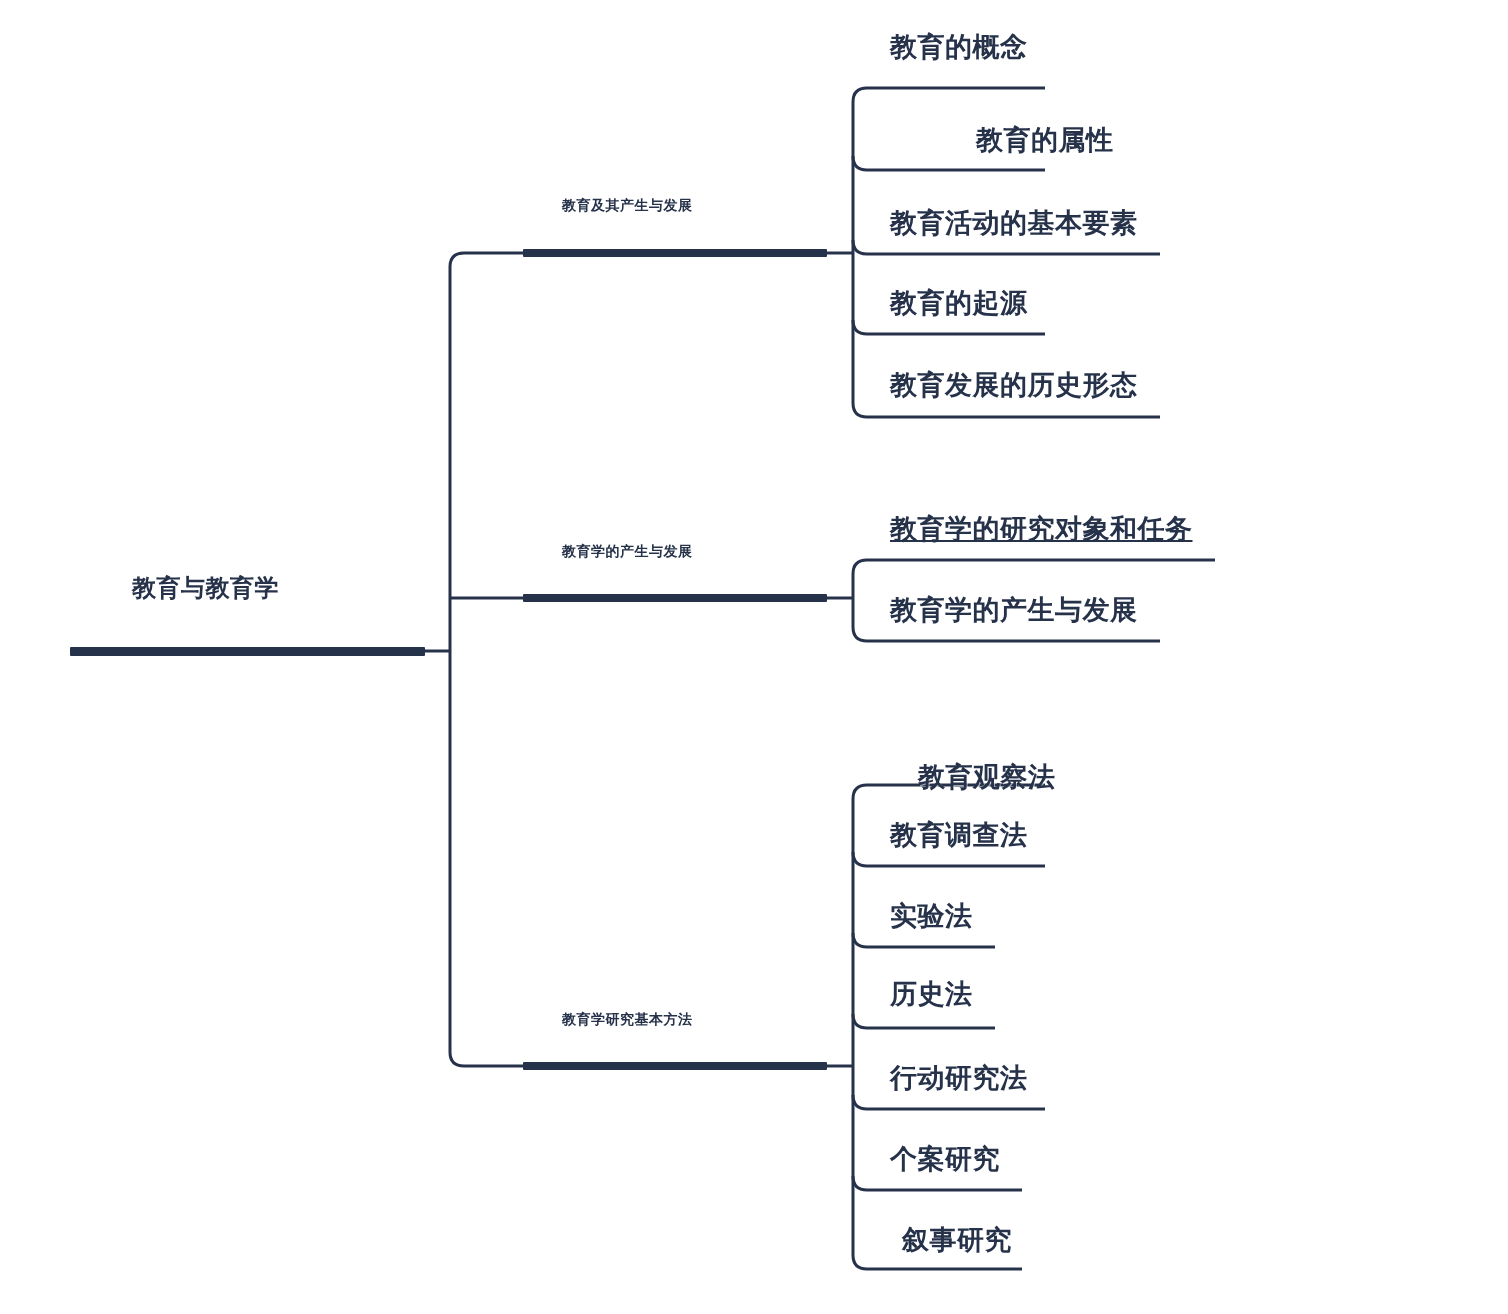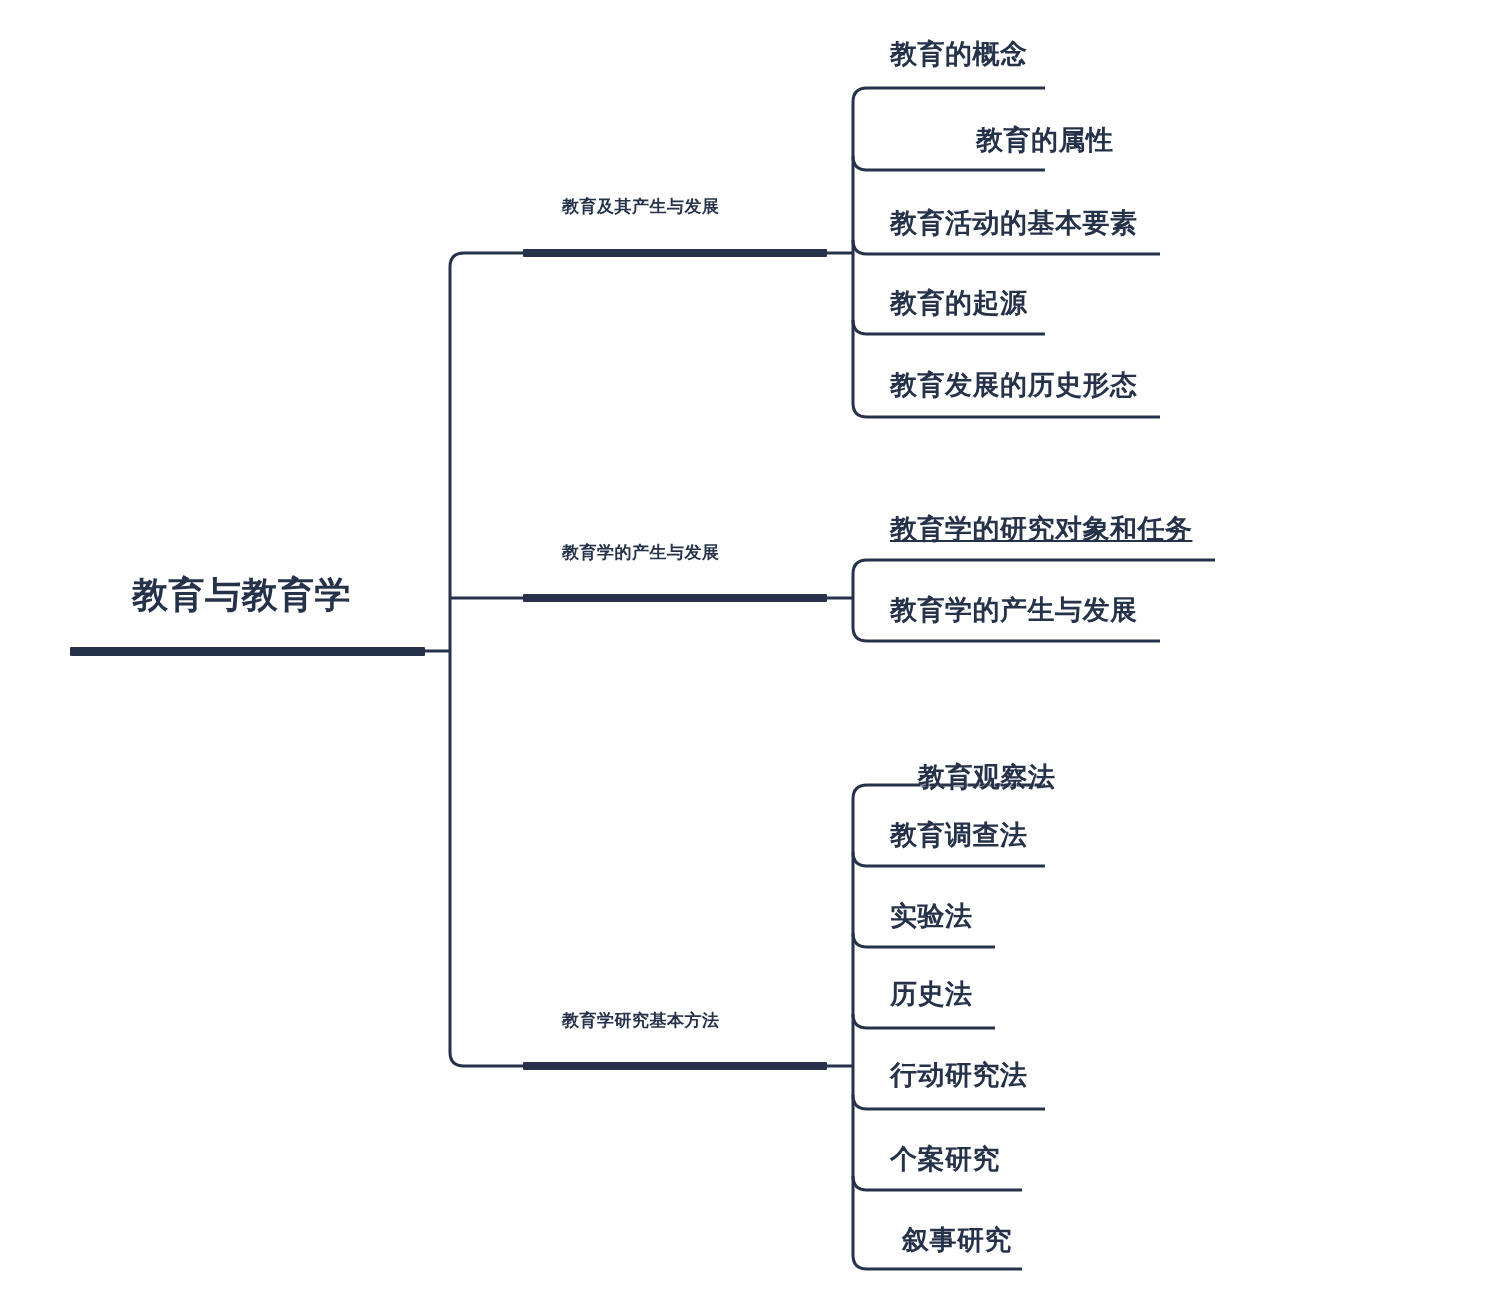--- a/index.html
+++ b/index.html
@@ -27,25 +27,25 @@
   }
   .node-label {
     position: absolute;
     color: #26324a;
     font-weight: bold;
     white-space: nowrap;
     letter-spacing: 0.5px;
     text-shadow: 1px 1px 0 rgba(255,255,255,0.55);
   }
   .root-label {
-    font-size: 36px;
+    font-size: 24px;
     line-height: 1;
   }
   .branch-label {
-    font-size: 17px;
+    font-size: 14px;
     line-height: 1;
   }
   .leaf-label {
     font-size: 27px;
     line-height: 1;
   }
   .bar {
     position: absolute;
     background: #26324a;
   }
@@ -86,33 +86,33 @@
         <path d="M 853 1255 Q 853 1269 867 1269 L 1022 1269"></path>
       </g>
   </svg>
 
   <div class="node-label root-label" id="root-label" style="left: 132px; top: 576px;">教育与教育学</div>
   <div class="bar root-bar" id="root-bar" style="left: 70px; top: 647px; width: 355px;"></div>
 
   <div id="nodes-layer">
       <div class="node-label branch-label" style="left: 562px; top: 198px;">教育及其产生与发展</div>
       <div class="bar branch-bar" style="left: 523px; top: 249px; width: 304px;"></div>
-      <div class="node-label leaf-label" style="left: 890px; top: 40px;">教育的概念</div>
+      <div class="node-label leaf-label" style="left: 890px; top: 33px;">教育的概念</div>
       <div class="node-label leaf-label" style="left: 932px; top: 126px; margin-left: 44px;">教育的属性</div>
       <div class="node-label leaf-label" style="left: 890px; top: 209px;">教育活动的基本要素</div>
       <div class="node-label leaf-label" style="left: 890px; top: 289px;">教育的起源</div>
       <div class="node-label leaf-label" style="left: 890px; top: 371px;">教育发展的历史形态</div>
       <div class="node-label branch-label" style="left: 562px; top: 544px;">教育学的产生与发展</div>
       <div class="bar branch-bar" style="left: 523px; top: 594px; width: 304px;"></div>
       <div class="node-label leaf-label" style="left: 890px; top: 515px; text-decoration: underline;">教育学的研究对象和任务</div>
       <div class="node-label leaf-label" style="left: 890px; top: 596px;">教育学的产生与发展</div>
       <div class="node-label branch-label" style="left: 562px; top: 1012px;">教育学研究基本方法</div>
       <div class="bar branch-bar" style="left: 523px; top: 1062px; width: 304px;"></div>
       <div class="node-label leaf-label" style="left: 918px; top: 740px; margin-top: 23px;">教育观察法</div>
       <div class="node-label leaf-label" style="left: 890px; top: 821px;">教育调查法</div>
       <div class="node-label leaf-label" style="left: 890px; top: 902px; text-align: right;">实验法</div>
       <div class="node-label leaf-label" style="left: 890px; top: 983px; font-family: Liberation Mono, monospace;">历史法</div>
-      <div class="node-label leaf-label" style="left: 890px; top: 1064px; font-family: Liberation Mono, monospace;">行动研究法</div>
+      <div class="node-label leaf-label" style="left: 890px; top: 1064px;">行动研究法</div>
       <div class="node-label leaf-label" style="left: 890px; top: 1145px;">个案研究</div>
       <div class="node-label leaf-label" style="left: 902px; top: 1226px;">叙事研究</div>
     </div>
 
 </div>
 
 </body></html>

